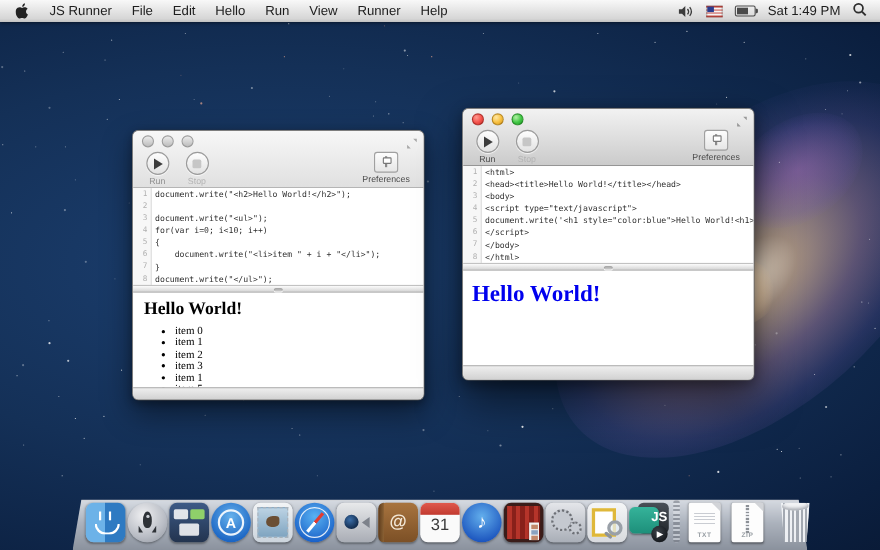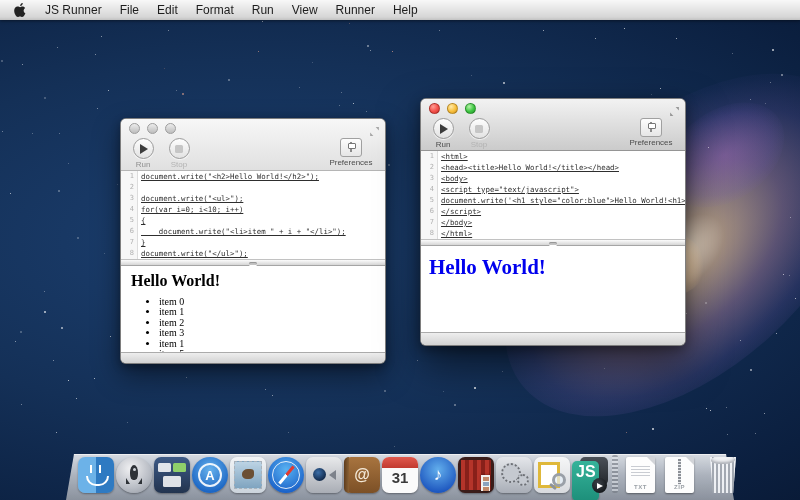--- a/index.html
+++ b/index.html
@@ -67,21 +67,21 @@
   .prefs-btn{width:20px;height:17px;border:1px solid #a0a0a0;border-radius:3px;background:linear-gradient(#fdfdfd,#e6e6e6);position:relative;}
   .prefs-btn::before{content:"";position:absolute;left:9px;top:3px;width:1.5px;height:10px;background:#8a8a8a;}
   .prefs-btn::after{content:"";position:absolute;left:6.5px;top:4px;width:6px;height:4px;border:1px solid #777;border-radius:1px;background:#fff;}
   .prefs-label{font-size:8px;color:#4c4c4c;margin-top:1px;}
 
   .code-area{position:relative;height:88px;background:#fff;overflow:hidden;}
   .gutter-bg{position:absolute;left:0;top:0;bottom:0;width:16px;background:#f7f7f7;border-right:1px solid #ddd;}
   .code-row{display:flex;height:11px;position:relative;}
   .ln{width:13px;flex:0 0 13px;text-align:right;padding-right:4px;font-size:7px;line-height:11px;color:#b0b0b0;
       font-family:"DejaVu Sans Mono",monospace;}
-  .cd{white-space:pre;font-family:"DejaVu Sans Mono",monospace;font-size:7.4px;line-height:11px;color:#2e2e2e;padding-left:3px;text-decoration:underline;}
+  .cd{white-space:pre;font-family:"DejaVu Sans Mono",monospace;font-size:7.4px;line-height:11px;color:#2e2e2e;padding-left:3px;}
 
   .splitter{height:7px;background:linear-gradient(#fbfbfb,#d6d6d6);border-top:1px solid #c2c2c2;border-bottom:1px solid #a5a5a5;position:relative;box-sizing:border-box;}
   .dimple{position:absolute;left:50%;top:1.5px;width:8px;height:3px;margin-left:-4px;border-radius:2px;background:#c4c4c4;box-shadow:inset 0 1px 1px rgba(0,0,0,.25),0 1px 0 #fff;}
 
   .output{flex:1;background:#fff;overflow:hidden;font-family:"Liberation Serif",serif;color:#000;}
   .out-h2{font-size:16px;font-weight:bold;margin:6px 0 7px 10px;}
   .out-ul{margin:0 0 0 38px;padding:0;font-size:10px;line-height:10.4px;}
   .out-ul li{list-style:disc;}
   .out-h1{font-size:21px;font-weight:bold;margin:9px 0 0 8px;}
 
@@ -126,43 +126,43 @@
 
   .ic-facetime{background:linear-gradient(#e8e9eb,#a9adb5);}
   .ft-lens{position:absolute;left:7px;top:11px;width:13px;height:13px;border-radius:50%;background:radial-gradient(circle at 40% 35%, #3b6ea8, #132c4e 70%);}
   .ft-tri{position:absolute;left:23px;top:13px;width:0;height:0;border-right:7px solid #7d828b;border-top:5px solid transparent;border-bottom:5px solid transparent;}
 
   .ic-addressbook{background:linear-gradient(#a8743f,#7c5026);display:flex;align-items:center;justify-content:center;color:#f4e9d8;font-weight:bold;font-size:16px;}
   .ic-addressbook::before{content:"";position:absolute;left:0;top:0;bottom:0;width:5px;background:linear-gradient(90deg,#5e3c1c,#8a6134);border-radius:7px 0 0 7px;}
 
   .ic-ical{background:#fafafa;overflow:hidden;}
   .ical-band{position:absolute;left:0;right:0;top:0;height:11px;background:linear-gradient(#e05a4e,#c23a30);}
-  .ical-day{position:absolute;left:0;right:0;top:12px;text-align:center;font-weight:bold;font-size:15px;color:#3a3a3a;font-family:"Liberation Sans",sans-serif;}
+  .ical-day{position:absolute;left:0;right:0;top:12px;text-align:center;font-weight:normal;font-size:15px;color:#3a3a3a;font-family:"Liberation Sans",sans-serif;}
 
   .ic-itunes{background:radial-gradient(circle at 50% 35%, #62aeec, #1c55be 78%);display:flex;align-items:center;justify-content:center;color:#fff;font-size:17px;}
 
   .ic-photobooth{background:#3a1d1a;overflow:hidden;}
   .pb-curtain{position:absolute;inset:3px;background:repeating-linear-gradient(90deg,#b5342a 0 4px,#88201a 4px 8px);}
   .pb-strip{position:absolute;right:4px;bottom:2px;width:9px;height:16px;background:#f2f2f2;box-shadow:0 0 2px rgba(0,0,0,.5);}
   .pb-strip::before{content:"";position:absolute;left:1.5px;top:1.5px;width:6px;height:4px;background:#c2886a;box-shadow:0 5px 0 #8aa2c0,0 10px 0 #c2886a;}
 
   .ic-sysprefs{background:linear-gradient(#e4e6ea,#a9aeb7);}
   .gear{position:absolute;border-radius:50%;border:2.5px dotted #6d7076;background:#c5c9d0;box-sizing:border-box;}
   .gear.big{left:5px;top:6px;width:20px;height:20px;}
   .gear.small{left:21px;top:17px;width:12px;height:12px;}
 
   .ic-preview{background:linear-gradient(#f5f6f7,#d8dade);}
   .pv-frame{position:absolute;left:4px;top:5px;width:22px;height:26px;background:#fff;border:3px solid #dfb83a;box-sizing:border-box;}
   .pv-loupe{position:absolute;right:4px;bottom:6px;width:14px;height:14px;border-radius:50%;border:3px solid #9aa0a8;background:rgba(230,240,248,.7);box-sizing:border-box;}
   .pv-loupe::after{content:"";position:absolute;left:-6px;bottom:-4px;width:8px;height:3px;background:#8d939b;transform:rotate(40deg);border-radius:2px;}
 
   .ic-jsrunner{background:transparent;box-shadow:none;}
   .js-back{position:absolute;right:0;top:0;width:28px;height:28px;border-radius:5px;background:linear-gradient(#4a5058,#23272c);}
-  .js-front{position:absolute;left:0;top:4px;width:27px;height:40px;border-radius:5px;background:linear-gradient(#35b39a,#1d8f7a);
-    color:#fff;font-weight:bold;font-size:16px;padding:2px 0 0 4px;box-sizing:border-box;box-shadow:0 1px 2px rgba(0,0,0,.4);}
+  .js-front{position:absolute;left:0;top:4px;width:27px;height:24px;border-radius:5px;background:linear-gradient(#35b39a,#1d8f7a);
+    color:#fff;font-weight:bold;font-size:12px;padding:2px 0 0 20px;box-sizing:border-box;box-shadow:0 1px 2px rgba(0,0,0,.4);}
   .js-play{position:absolute;right:1px;bottom:0px;width:15px;height:15px;border-radius:50%;background:radial-gradient(circle at 40% 35%, #3c424a, #15181c 75%);display:flex;align-items:center;justify-content:center;}
   .js-play::before{content:"";width:0;height:0;border-left:6px solid #fff;border-top:3.5px solid transparent;border-bottom:3.5px solid transparent;margin-left:1.5px;}
 
   .dock-divider{width:6px;height:38px;margin:0 2px;background:repeating-linear-gradient(rgba(110,115,125,.55) 0 2px, rgba(230,233,238,.5) 2px 4px);border-radius:2px;align-self:flex-end;box-shadow:none;}
 
   .doc-icon{width:29px;height:36px;background:#fdfdfd;border-radius:2px;position:relative;box-shadow:0 1px 2px rgba(0,0,0,.4);flex:0 0 auto;margin:0 4px;}
   .doc-icon::before{content:"";position:absolute;right:0;top:0;width:0;height:0;border-left:8px solid #d2d4d8;border-top:8px solid #0000;transform:rotate(180deg);}
   .doc-label{position:absolute;left:0;right:0;bottom:3px;text-align:center;font-size:6px;font-weight:bold;color:#9aa0a6;letter-spacing:.5px;}
   .doc-lines{position:absolute;left:5px;top:9px;width:19px;height:12px;
     background:repeating-linear-gradient(#c9ccd2 0 1px, transparent 1px 3px);}
@@ -322,25 +322,42 @@
     <svg width="12" height="14" viewBox="0 0 14 16">
         <g fill="#222">
           <path d="M11.3 8.6c0-2 1.6-3 1.7-3-1-1.4-2.4-1.6-2.9-1.6-1.2-.1-2.4.7-3 .7-.6 0-1.6-.7-2.6-.7C2.9 4 1.6 4.8.9 6.1c-1.4 2.4-.4 6 1 8 .7 1 1.5 2 2.5 2 1 0 1.4-.6 2.6-.6 1.2 0 1.6.6 2.6.6s1.8-1 2.5-2c.8-1.1 1.1-2.2 1.1-2.3 0 0-2-.8-2-3.2z"></path>
           <path d="M9.4 2.3c.5-.7.9-1.6.8-2.5-.8 0-1.7.5-2.2 1.2-.5.6-.9 1.5-.8 2.4.9.1 1.7-.5 2.2-1.1z"></path>
         </g>
       </svg>
   </span>
   <span class="menu-appname">JS Runner</span>
   <span class="menu-item">File</span>
   <span class="menu-item">Edit</span>
-  <span class="menu-item">Format</span>
+  <span class="menu-item">Hello</span>
   <span class="menu-item">Run</span>
   <span class="menu-item">View</span>
   <span class="menu-item">Runner</span>
   <span class="menu-item">Help</span>
+  <span class="menubar-right">
+    <span class="vol-icon">
+      <svg width="14" height="11" viewBox="0 0 14 11">
+          <polygon points="0,3.5 3,3.5 6,0.5 6,10.5 3,7.5 0,7.5" fill="#3c3c3c"></polygon>
+          <path d="M8 3 Q10 5.5 8 8 M10 1.5 Q13 5.5 10 9.5" stroke="#3c3c3c" stroke-width="1.2" fill="none"></path>
+        </svg>
+    </span>
+    <span class="flag-icon"></span>
+    <span class="battery-icon"></span>
+    <span class="clock">Sat 1:49 PM</span>
+    <span>
+      <svg width="13" height="13" viewBox="0 0 13 13">
+          <circle cx="5.5" cy="5.5" r="4" stroke="#2e2e2e" stroke-width="1.6" fill="none"></circle>
+          <line x1="8.6" y1="8.6" x2="12" y2="12" stroke="#2e2e2e" stroke-width="1.8"></line>
+        </svg>
+    </span>
+  </span>
 </div>
 
 <div class="window inactive" id="win1">
   <div class="chrome">
     <div class="titlebar">
       <span class="lights">
         <span class="light gray"></span>
         <span class="light gray"></span>
         <span class="light gray"></span>
       </span>

